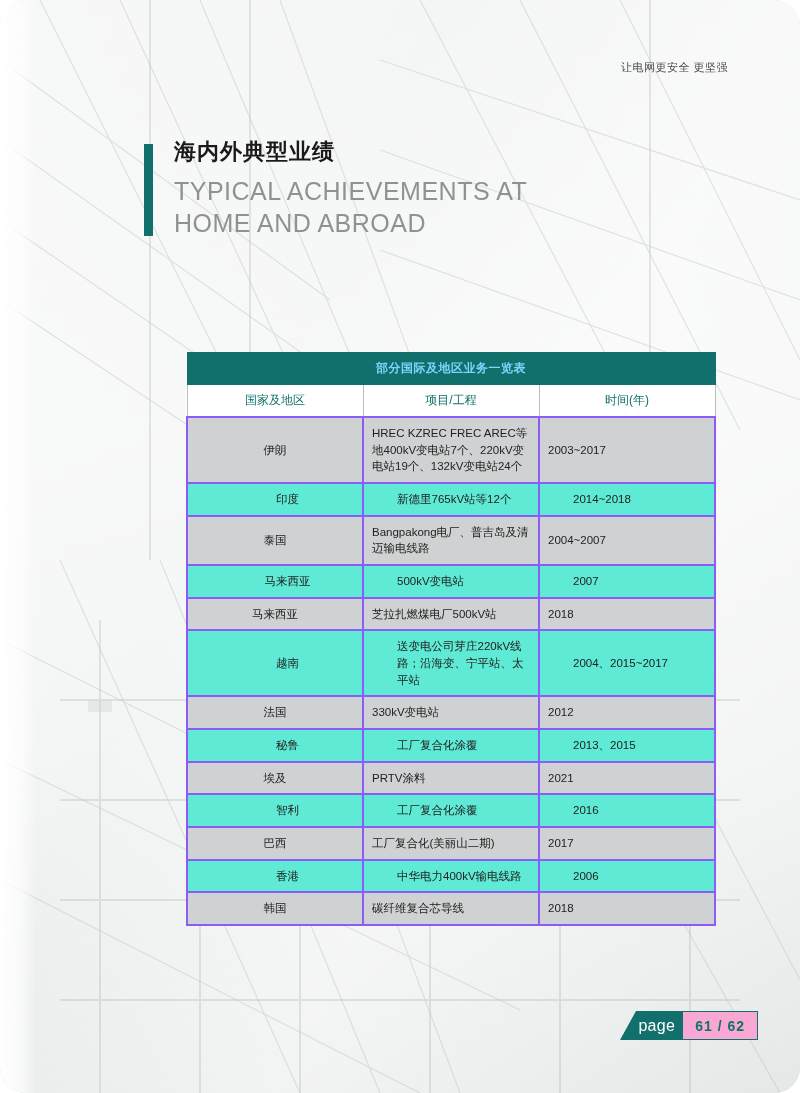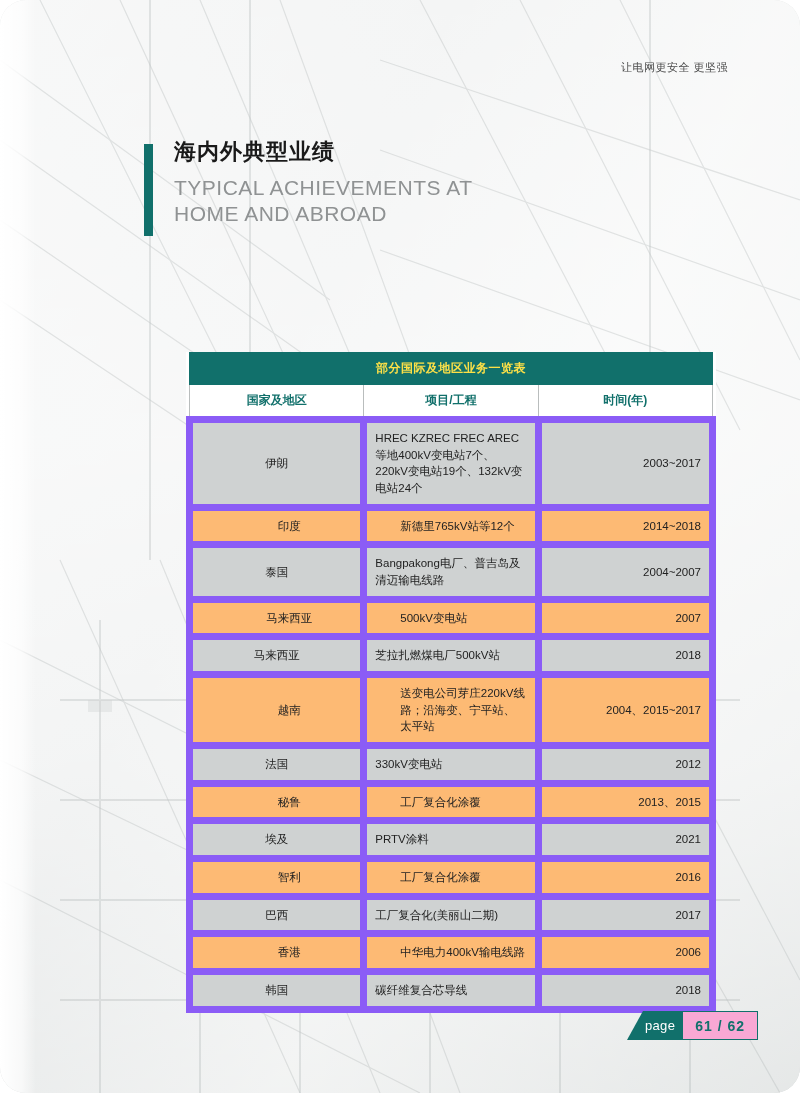--- a/index.html
+++ b/index.html
@@ -68,21 +68,21 @@
     margin-left: 30px;
     font-size: 22px;
     font-weight: bold;
     color: #1a1a1a;
     letter-spacing: 1px;
     line-height: 1.3;
   }
   .title-en {
     margin-left: 30px;
     margin-top: 8px;
-    font-size: 21px;
+    font-size: 25px;
     color: #8f9293;
     letter-spacing: 0.5px;
     line-height: 1.28;
     font-weight: normal;
   }
   
   .table-wrap {
     position: absolute;
     left: 186px;
     top: 352px;
@@ -91,72 +91,72 @@
   table.data {
     border-collapse: collapse;
     width: 530px;
     table-layout: fixed;
     font-size: 11.5px;
     color: #222;
     background: #ffffff;
   }
   table.data th.caption {
     background: #11706b;
-    color: #fde047;
+    color: #7dd3fc;
     font-size: 12px;
     font-weight: bold;
     text-align: center;
     padding: 7px 4px;
     letter-spacing: 0.5px;
     border: 1px solid #11706b;
   }
   table.data th.col {
     background: #ffffff;
     color: #11706b;
-    font-weight: bold;
+    font-weight: normal;
     font-size: 12px;
     text-align: center;
     padding: 7px 4px;
     border: 1px solid #b9bdbd;
   }
   table.data td {
-    border: 7px solid #8b5cf6;
+    border: 2px solid #8b5cf6;
     padding: 7px 8px;
     vertical-align: middle;
     line-height: 1.45;
   }
   table.data tr.alt td {
     background: #cfd2d2;
   }
   table.data tr.norm td {
-    background: #fdba74;
+    background: #5eead4;
     padding-left: 33px;
   }
   td.c-country { text-align: center; width: 106px; }
   td.c-project { text-align: left; width: 276px; }
-  td.c-time { text-align: right; width: 148px; }
+  td.c-time { text-align: left; width: 148px; }
   
   .page-badge {
     position: absolute;
     right: 42px;
     bottom: 53px;
     display: flex;
     align-items: stretch;
     height: 29px;
   }
   .page-badge .tri {
     width: 0;
     height: 0;
     border-top: 29px solid transparent;
     border-right: 16px solid #11706b;
   }
   .page-badge .label {
     background: #11706b;
     color: #ffffff;
-    font-size: 13px;
+    font-size: 16px;
     display: flex;
     align-items: center;
     padding: 0 8px 0 2px;
     letter-spacing: 0.3px;
   }
   .page-badge .num {
     background: #f9a8d4;
     border: 1px solid #11706b;
     border-left: none;
     color: #11706b;

